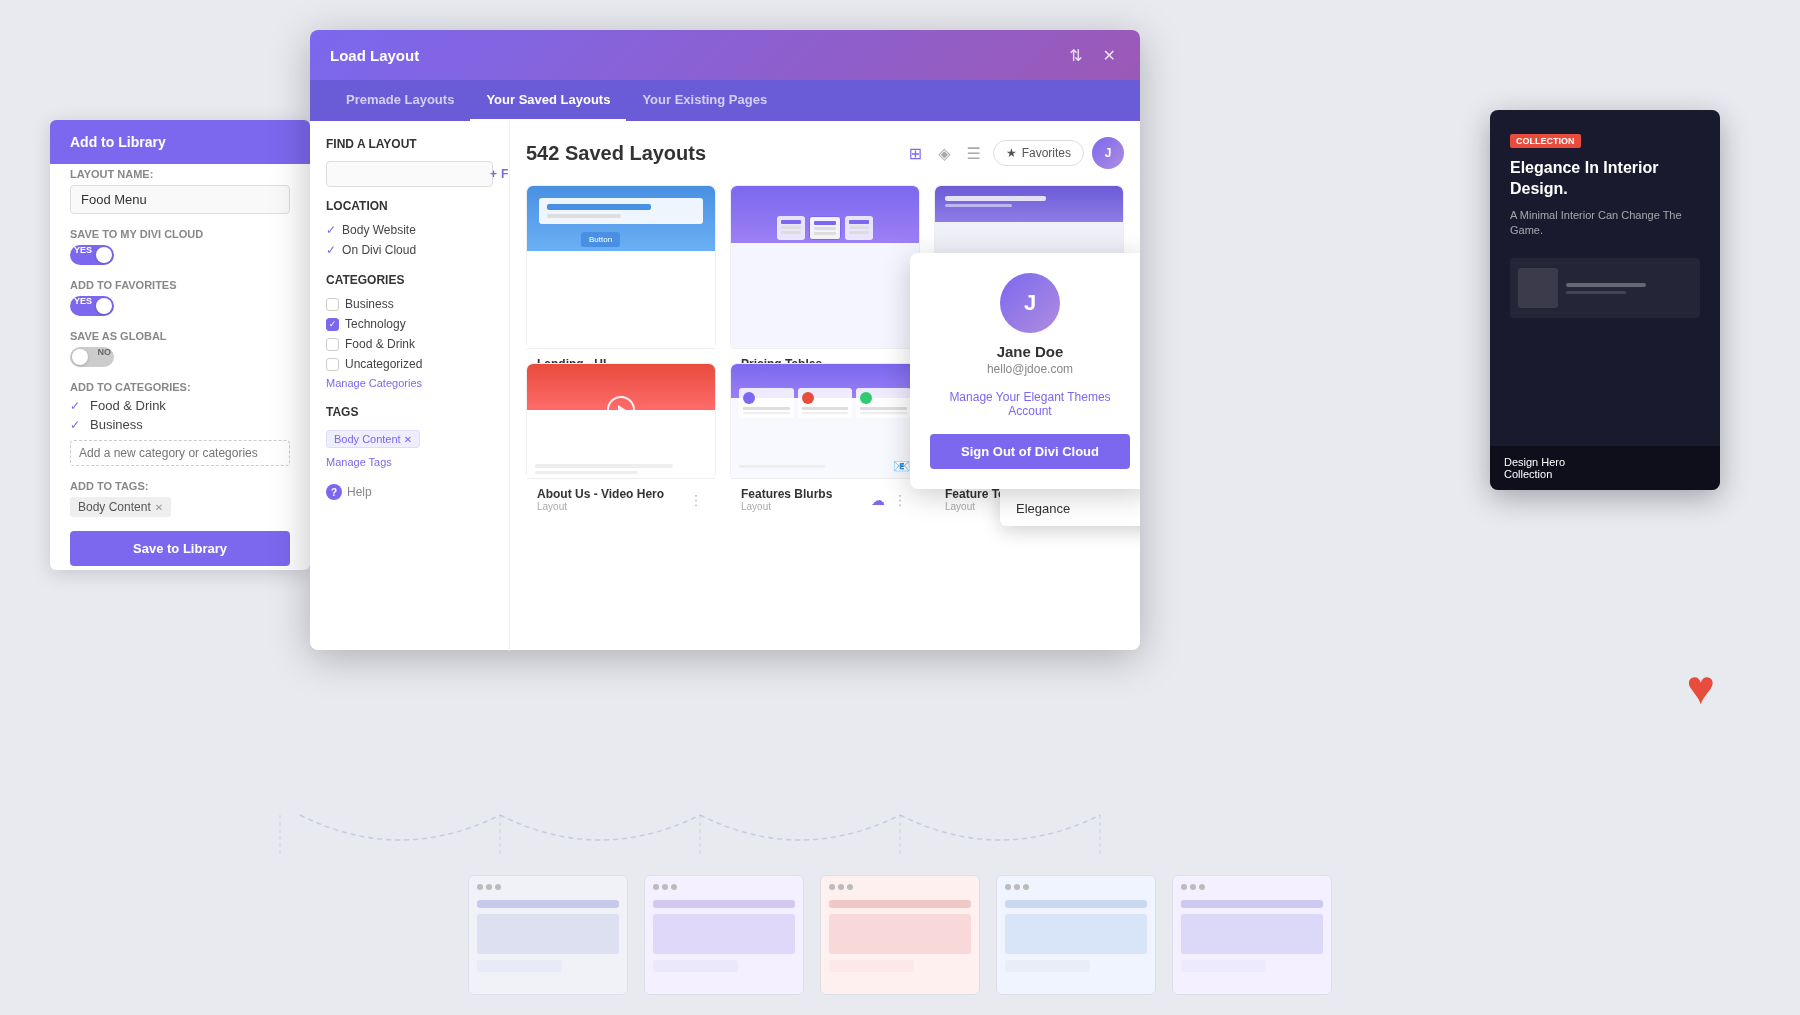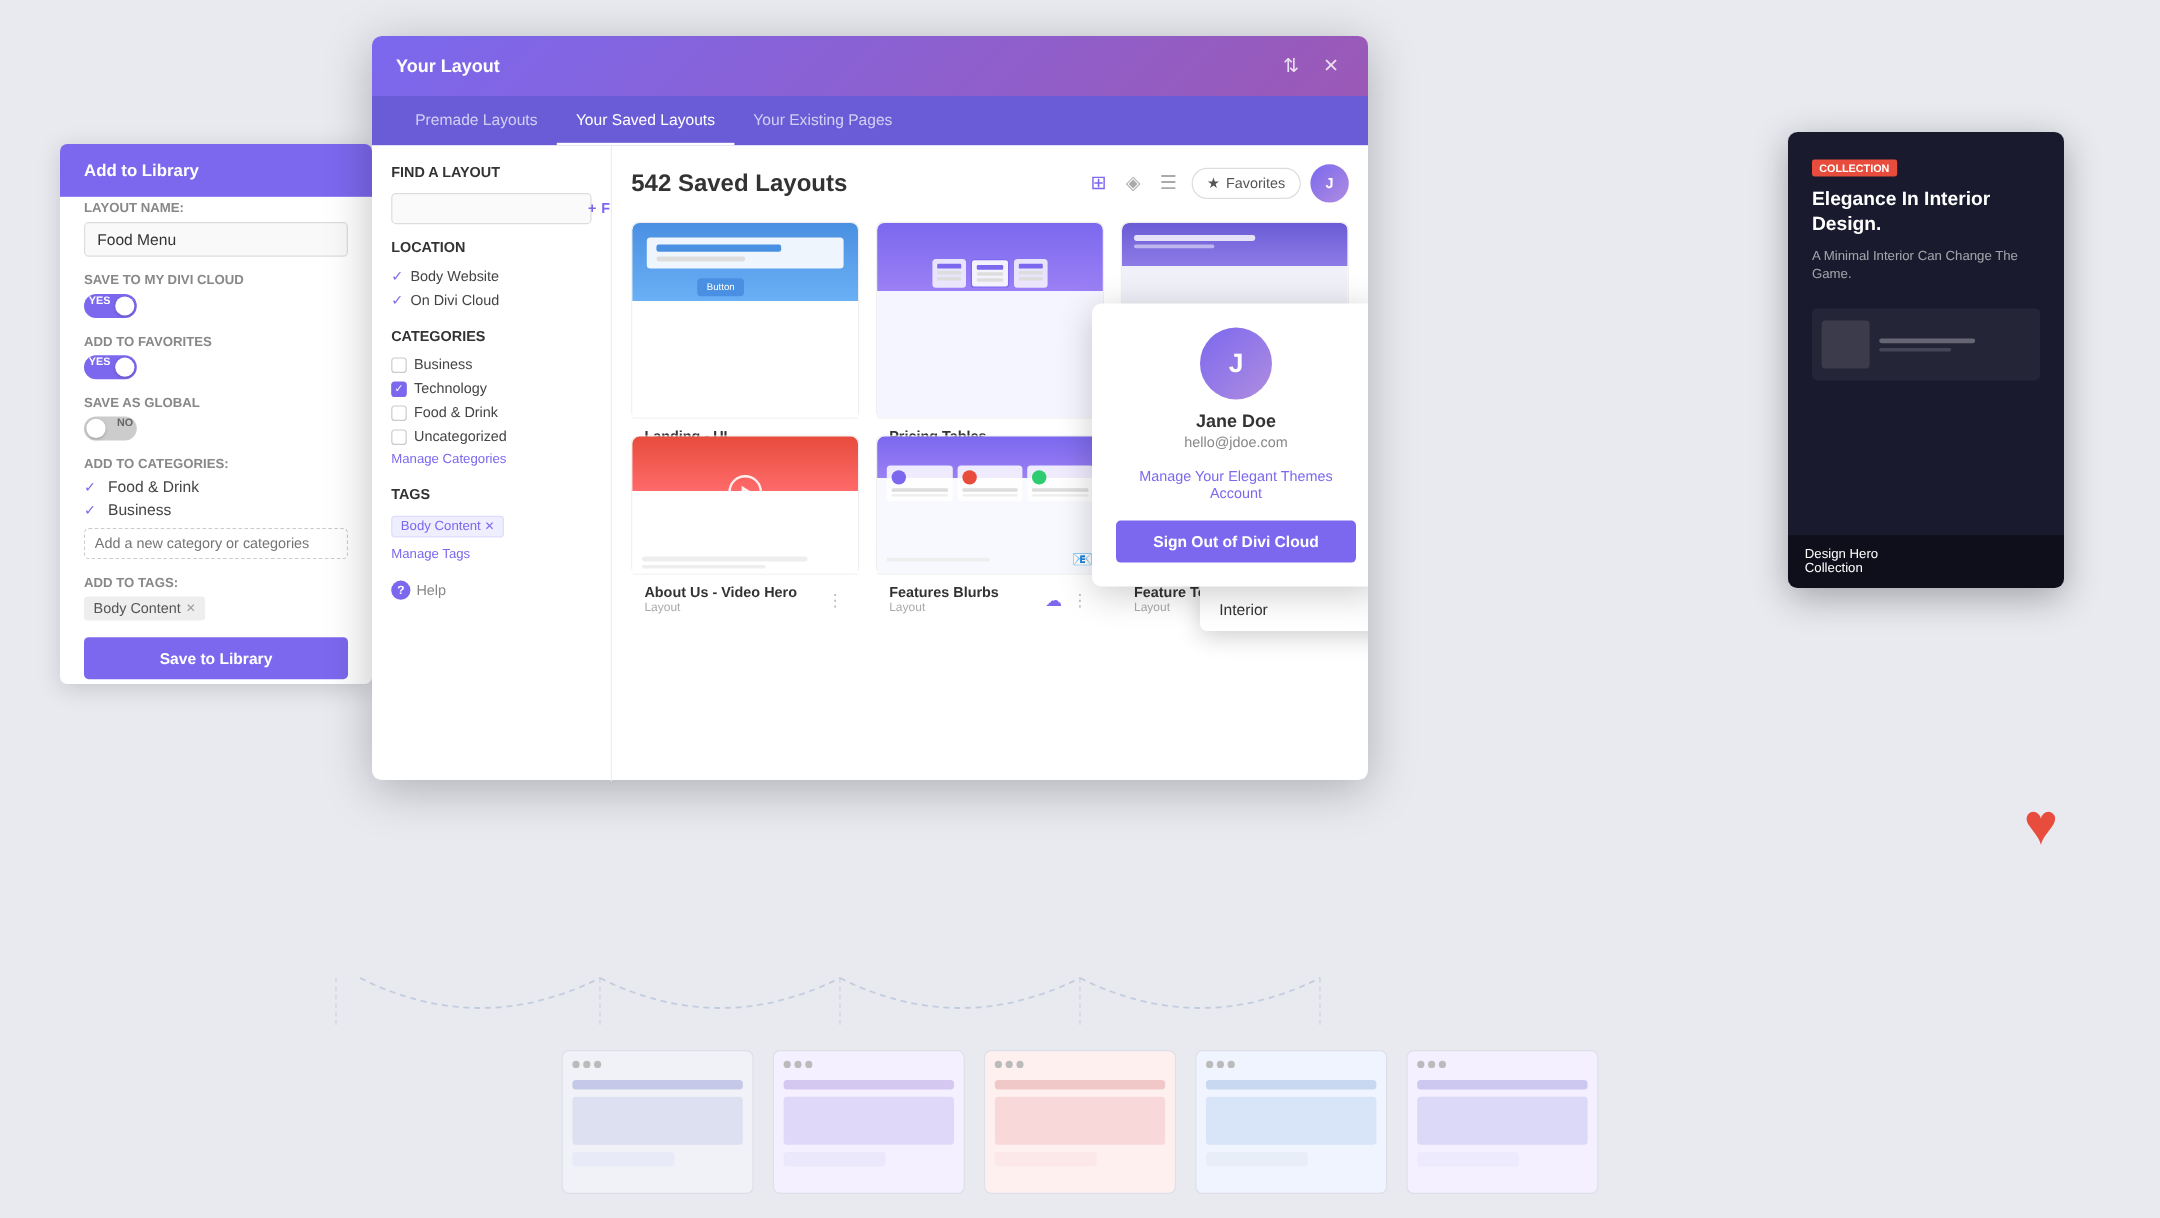--- a/index.html
+++ b/index.html
@@ -234,20 +234,21 @@
       display: flex;
       padding: 0 20px;
     }
     .modal-tab {
       padding: 12px 16px;
       color: rgba(255,255,255,0.7);
       font-size: 13px;
       cursor: pointer;
       border-bottom: 2px solid transparent;
       white-space: nowrap;
+      font-weight: bold;
     }
     .modal-tab.active {
       color: #fff;
       border-bottom-color: #fff;
     }
     .modal-body {
       display: flex;
       height: calc(100% - 90px);
     }
 
@@ -782,21 +783,21 @@
         <span>Body Content</span>
         <span class="remove">✕</span>
       </span>
     </div>
     <button class="save-library-btn">Save to Library</button>
   </div>
 </div>
 
 <div class="modal">
   <div class="modal-header">
-    <span class="modal-title">Your Layout</span>
+    <span class="modal-title">Load Layout</span>
     <div class="modal-header-actions">
       <button class="modal-icon-btn">⇅</button>
       <button class="modal-icon-btn">✕</button>
     </div>
   </div>
   <div class="modal-tabs">
     <div class="modal-tab">
       <span>Premade Layouts</span>
     </div>
     <div class="modal-tab active">
@@ -1057,21 +1058,21 @@
         <div class="context-menu-item">
           <span>Add to Favorites</span>
         </div>
         <div class="context-menu-item">
           <span>Edit Tags &amp; Categories</span>
         </div>
         <div class="context-menu-item">
           <span>Edit with Divi</span>
         </div>
         <div class="context-menu-item">
-          <span>Interior</span>
+          <span>Elegance</span>
         </div>
       </div>
 
       <div class="profile-dropdown">
         <div class="profile-avatar">J</div>
         <div class="profile-name">Jane Doe</div>
         <div class="profile-email">hello@jdoe.com</div>
         <a class="profile-manage-link">Manage Your Elegant Themes Account</a>
         <button class="sign-out-btn">Sign Out of Divi Cloud</button>
       </div>

